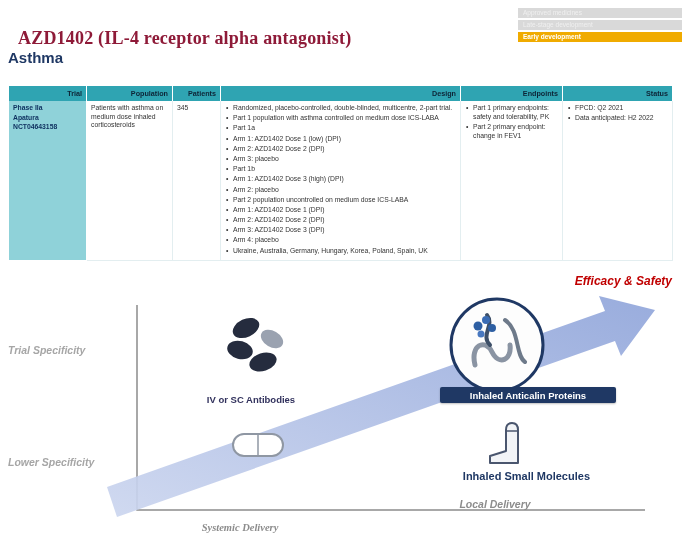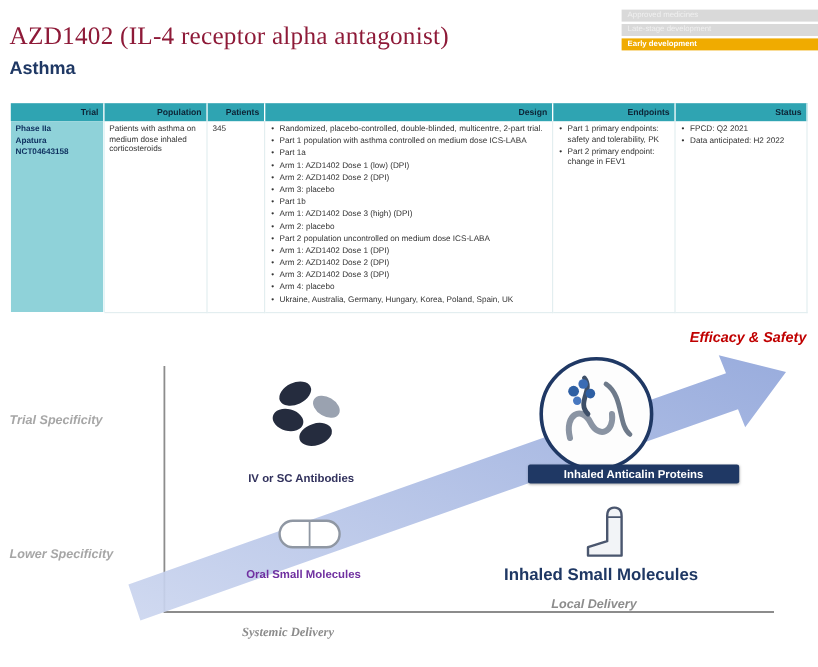--- a/index.html
+++ b/index.html
@@ -18,23 +18,23 @@
     height: 10px; line-height: 10px;
     background: var(--badge-gray-bg, #D9D9D9);
     color: #f0f0f0;
     font-size: 6.5px; padding-left: 5px;
     white-space: nowrap; overflow: hidden;
   }
   .badge-active { background: var(--badge-active-bg, #F0AB00); color: #ffffff; font-weight: bold; }
 
   
   .title {
-    position: absolute; left: 8px; top: 18px; margin: 0;
+    position: absolute; left: 8px; top: 18px; margin: 10px;
     font-family: "Liberation Serif", serif;
-    font-size: 21px; font-weight: normal;
+    font-size: 18px; font-weight: bold;
     color: var(--title-text, #8E1A38);
     letter-spacing: 0.2px;
   }
   .subtitle {
     position: absolute; left: 8px; top: 49px; margin: 0;
     font-size: 15px; font-weight: bold;
     color: var(--subtitle-text, #1F3864);
   }
 
   
@@ -74,21 +74,21 @@
   .axis-x.systemic { left: 165px; top: 262px; font-family: Liberation Serif, serif; }
   .axis-x.local { left: 420px; top: 238px; }
   .iv-label { left: 171px; top: 134px; width: 160px; text-align: center; font-size: 9.5px; color: #32325d; }
   .anticalin-box {
     left: 440px; top: 127px; width: 176px; height: 16px;
     background: var(--navy-text, #1F3864); color: #ffffff;
     font-size: 9.5px; display: flex; align-items: center; justify-content: center;
     border-radius: 2px; box-shadow: 0 1px 2px rgba(0,0,0,0.25);
   }
   .oral-label { left: 173px; top: 214px; width: 160px; text-align: center; font-size: 9.5px; color: var(--oral-text, #7030A0); }
-  .inhaled-small-label { left: 420px; top: 210px; width: 170px; text-align: left; font-size: 14px; color: var(--navy-text, #1F3864); }
+  .inhaled-small-label { left: 420px; top: 210px; width: 170px; text-align: right; font-size: 11px; color: var(--navy-text, #1F3864); }
 </style>
 </head>
 <body>
 
 <div class="slide">
 
   <div class="badges">
     <div class="badge">Approved medicines</div>
     <div class="badge">Late-stage development</div>
     <div class="badge badge-active">Early development</div>
@@ -207,19 +207,18 @@
         <path d="M506,170 Q506,163 512,163 Q518,163 518,170 L518,203 L490,203 L490,196 L506,191 Z" fill="#f2f4f7" stroke="#4a566e" stroke-width="2" stroke-linejoin="round"></path>
         <line x1="506" y1="171" x2="518" y2="171" stroke="#4a566e" stroke-width="1.5"></line>
       </g>
     </svg>
 
     <div class="dlabel efficacy-label">Efficacy &amp; Safety</div>
     <div class="dlabel axis-y higher">Trial Specificity</div>
     <div class="dlabel axis-y lower">Lower Specificity</div>
     <div class="dlabel iv-label">IV or SC Antibodies</div>
     <div class="dlabel anticalin-box">Inhaled Anticalin Proteins</div>
-    <div class="dlabel oral-label">Oral Small Molecules</div>
     <div class="dlabel inhaled-small-label">Inhaled Small Molecules</div>
     <div class="dlabel axis-x systemic">Systemic Delivery</div>
     <div class="dlabel axis-x local">Local Delivery</div>
   </div>
 
 </div>
 
 </body></html>

